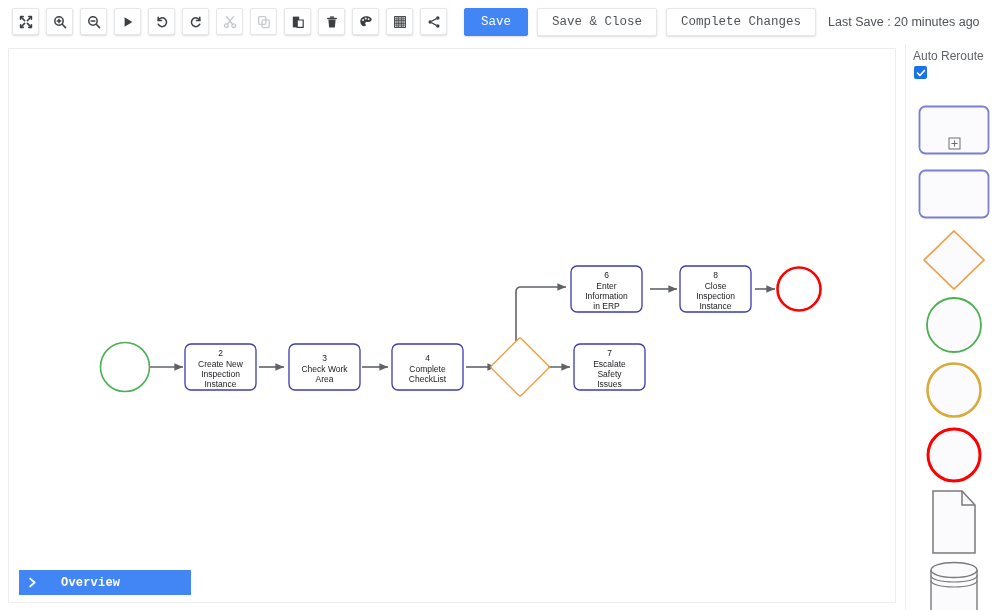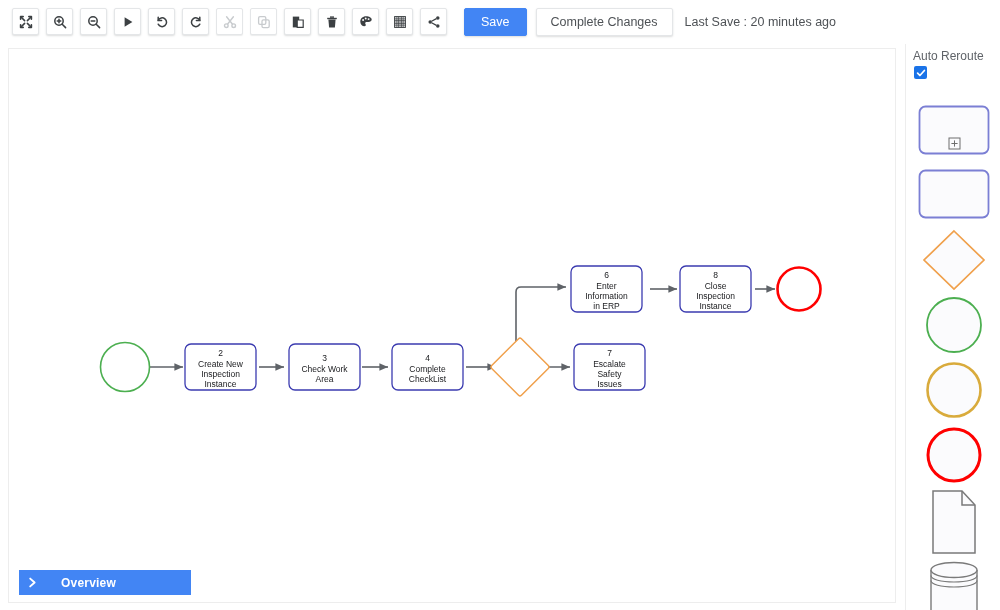--- a/index.html
+++ b/index.html
@@ -60,21 +60,21 @@
   .tool-gap { width: 10px; }
 
   .action-btn {
     height: 28px;
     padding: 0 14px;
     margin-right: 9px;
     border-radius: 2px;
     border: 1px solid #e4e6e8;
     background: #ffffff;
     box-shadow: 0 1px 2px rgba(60,64,67,0.18);
-    font-family: Liberation Sans, sans-serif;
+    font-family: Liberation Mono, monospace;
     font-size: 12.5px;
     color: #4e5256;
     display: flex;
     align-items: center;
     justify-content: center;
     box-sizing: border-box;
     cursor: pointer;
     white-space: nowrap;
   }
   .action-btn.primary {
@@ -130,20 +130,21 @@
     align-items: center;
     justify-content: center;
     color: #ffffff;
   }
   .overview-bar .ov-label {
     color: #ffffff;
     font-size: 12px;
     font-weight: bold;
     margin-left: 16px;
     letter-spacing: 0.2px;
+    font-family: Liberation Mono, monospace;
   }
 
   
   .palette {
     position: absolute;
     left: 905px;
     top: 44px;
     width: 95px;
     height: 566px;
     border-left: 1px solid #ededed;
@@ -285,20 +286,21 @@
         <circle cx="10.8" cy="2.9" r="1.75" fill="currentColor"></circle>
         <circle cx="3.2" cy="7" r="1.75" fill="currentColor"></circle>
         <circle cx="10.8" cy="11.1" r="1.75" fill="currentColor"></circle>
         <path d="M4.6 6.2 L9.4 3.6 M4.6 7.8 L9.4 10.4" stroke="currentColor" stroke-width="1.2"></path>
       </svg>
     </div>
 
     <div class="tool-gap"></div>
 
     <button class="action-btn primary">Save</button>
+    <button class="action-btn">Save &amp; Close</button>
     <button class="action-btn">Complete Changes</button>
     <span class="last-save">Last Save : 20 minutes ago</span>
   </div>
 
   <div class="canvas-wrap">
 
     <svg class="diagram" width="886" height="553" viewBox="0 0 886 553">
       <defs>
         <marker id="arrow" viewBox="0 0 10 10" refX="9" refY="5" markerWidth="6" markerHeight="6" orient="auto-start-reverse">
           <path d="M 0 1 L 9 5 L 0 9 z" fill="#5f6368"></path>

